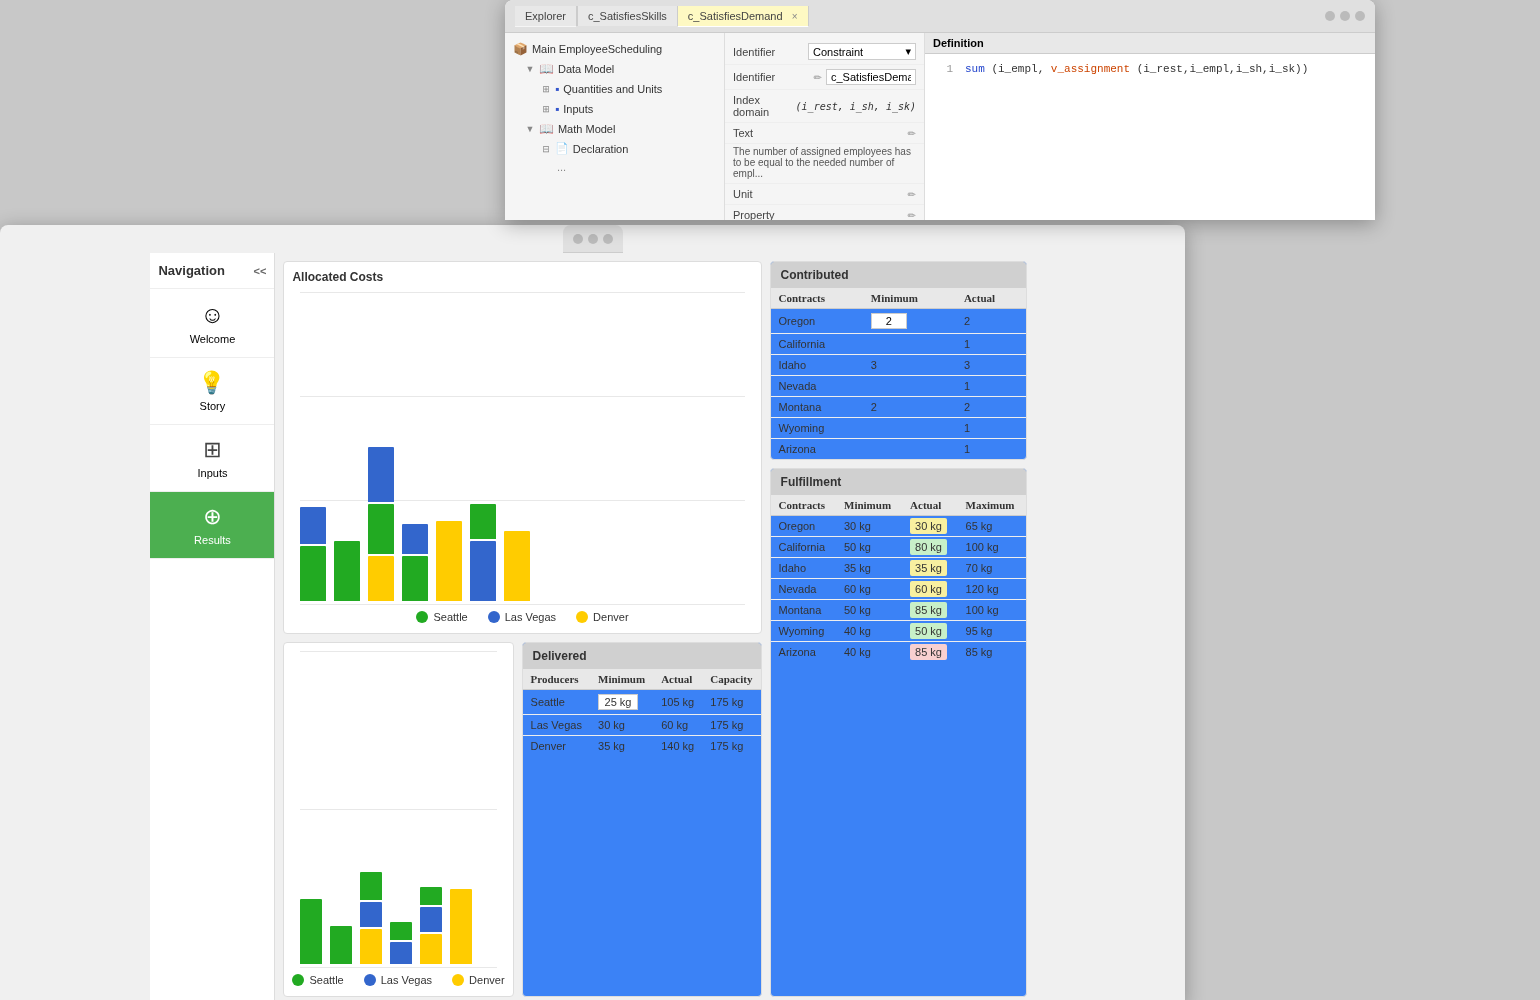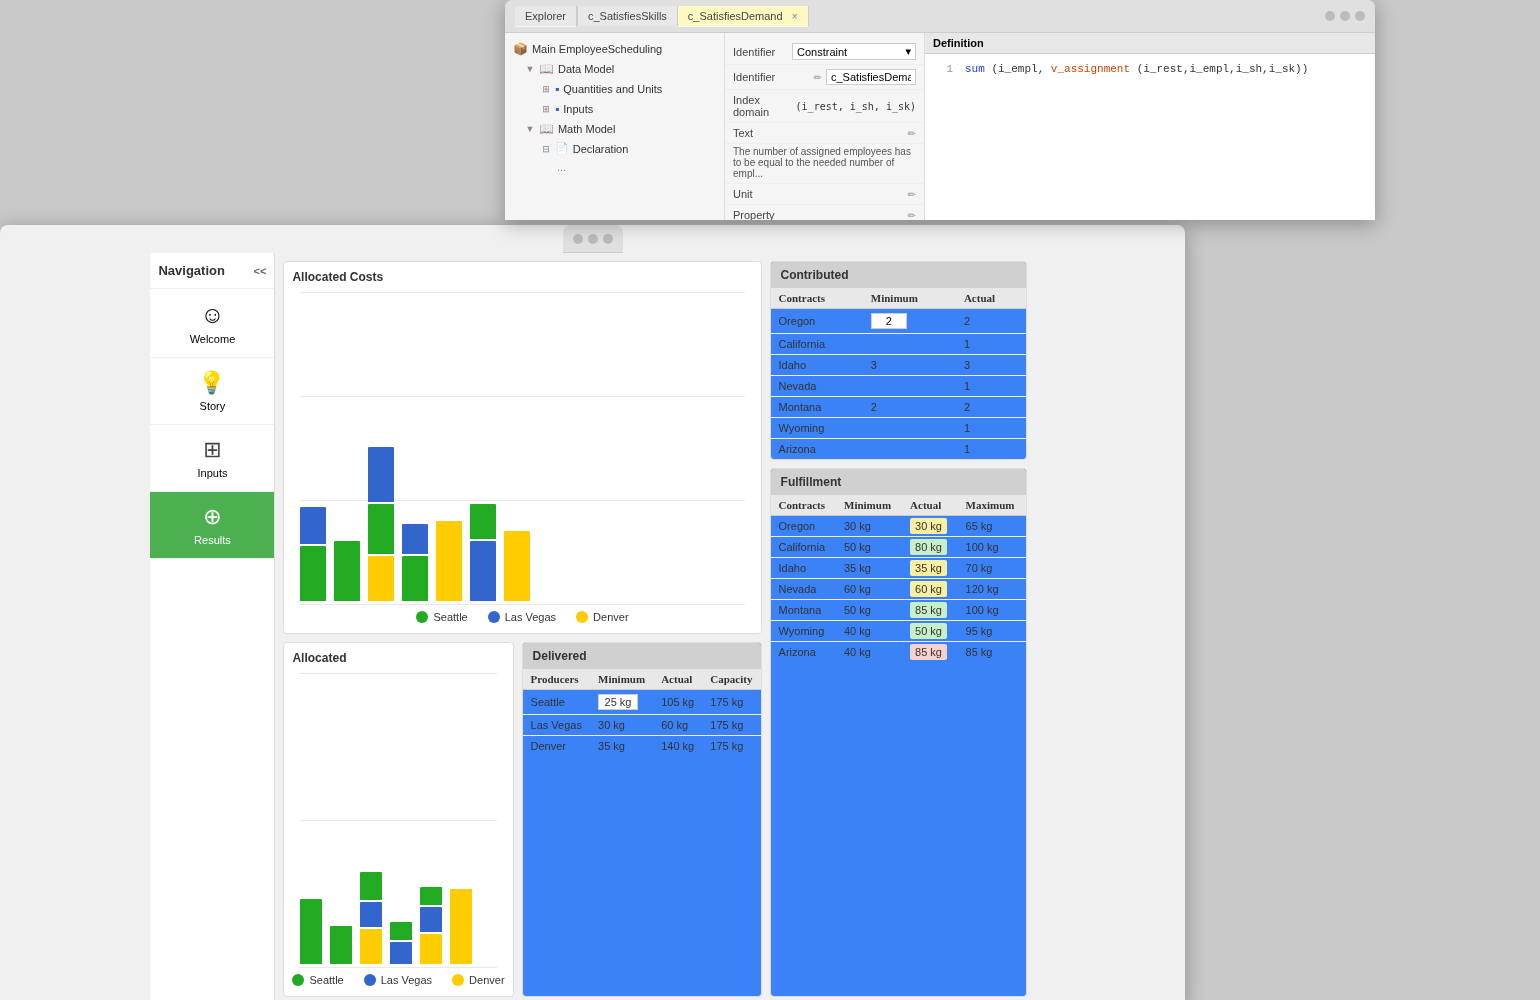--- a/index.html
+++ b/index.html
@@ -95,21 +95,21 @@
       background: white;
       padding: 1px 4px;
       font-size: 11px;
       width: 100px;
     }
     .prop-select {
       border: 1px solid #ccc;
       background: white;
       padding: 1px 4px;
       font-size: 11px;
-      width: 124px;
+      width: 108px;
       display: flex;
       align-items: center;
       justify-content: space-between;
     }
     .constraint-tab {
       padding: 5px 12px;
       font-size: 11px;
       cursor: pointer;
       border-right: 1px solid #ccc;
       background: #e8e8e8;
@@ -428,21 +428,21 @@
           <span>▾</span>
         </div>
       </div>
       <div class="prop-row">
         <span class="prop-label">Identifier</span>
         <span style="font-size:10px; color:#888; cursor:pointer;">✏</span>
         <input class="prop-input" value="c_SatisfiesDemand" style="width: 90px;">
       </div>
       <div class="prop-row">
         <span class="prop-label">Index domain</span>
-        <span class="prop-value" style="font-family:monospace; font-size:10px;">(i_rest, i_sh, i_sk)</span>
+        <span class="prop-value" style="font-family:monospace; font-size:10px;font-style:italic;">(i_rest, i_sh, i_sk)</span>
       </div>
       <div class="prop-row">
         <span class="prop-label">Text</span>
         <span style="font-size:10px; color:#888; cursor:pointer; margin-left:auto;">✏</span>
       </div>
       <div style="padding:2px 8px 4px; font-size:10px; color:#555; border-bottom:1px solid #eee;">
         <span>The number of assigned employees has to be equal to the needed number of empl...</span>
       </div>
       <div class="prop-row">
         <span class="prop-label">Unit</span>
@@ -564,21 +564,20 @@
             <div class="legend-item">
               <div class="legend-dot" style="background:#ffcc00;"></div>
               <span>Denver</span>
             </div>
           </div>
         </div>
 
         <div class="bottom-row">
 
           <div class="chart-panel allocated-panel">
-            <div class="chart-title">Allocated</div>
             <div class="chart-area" style="height:120px;">
               <div class="chart-gridlines">
                 <div class="gridline"></div>
                 <div class="gridline"></div>
                 <div class="gridline"></div>
               </div>
 
               <div class="bar-group" style="flex-direction:column-reverse; height:100%;">
                 <div class="bar green" style="height:65px; width:22px;"></div>
               </div>

